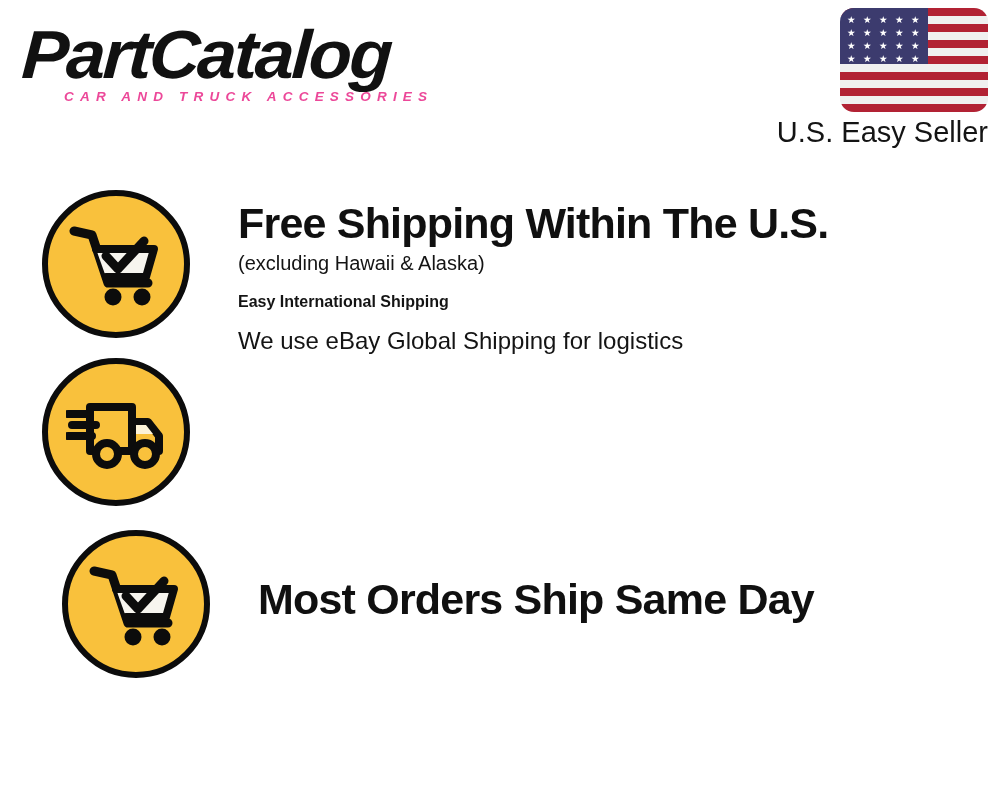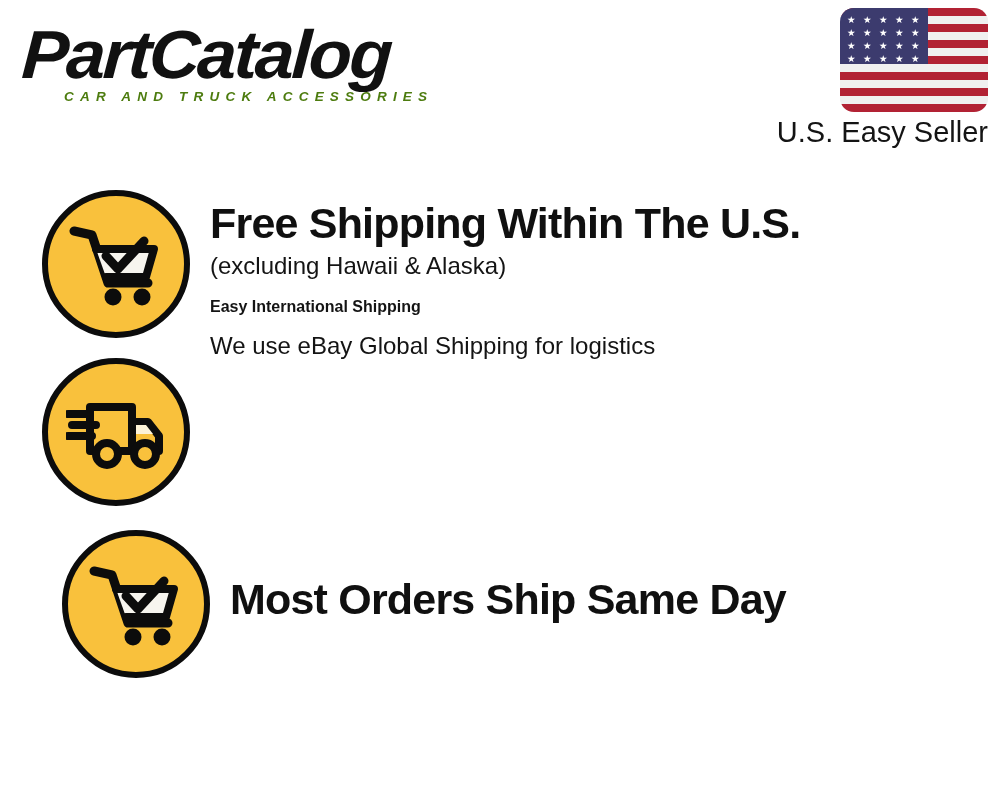--- a/index.html
+++ b/index.html
@@ -43,21 +43,21 @@
     transform: scaleX(1.04) skewX(-3deg);
     transform-origin: left center;
     white-space: nowrap;
   }
   .logo-tagline {
     font-family: "Liberation Sans", sans-serif;
     font-weight: 700;
     font-style: italic;
     font-size: 13.5px;
     letter-spacing: 6.2px;
-    color: #4d7c0f;
+    color: #ec4899;
     margin-top: 2px;
     margin-left: 42px;
     white-space: nowrap;
   }
 
   
   .flag-block {
     position: absolute;
     right: 12px;
     top: 8px;
@@ -114,20 +114,21 @@
     left: 0;
     top: 190px;
     width: 1000px;
   }
   .feature-row {
     position: absolute;
     left: 0;
     width: 1000px;
     display: flex;
     align-items: flex-start;
+    gap: 28px;
   }
   .feature-row.row-1 { top: 0px; }
   .feature-row.row-2 { top: 168px; }
   .feature-row.row-3 { top: 340px; padding-left: 20px; }
 
   .icon-circle {
     position: relative;
     width: 148px;
     height: 148px;
     flex: 0 0 148px;
@@ -154,21 +155,21 @@
     font-weight: 700;
     color: #101010;
     letter-spacing: -0.8px;
     line-height: 1.08;
     white-space: nowrap;
   }
   .headline.centered {
     padding-top: 36px;
   }
   .subline {
-    font-size: 24px;
+    font-size: 20px;
     font-weight: 400;
     color: #141414;
     line-height: 1.25;
     margin-top: 5px;
     white-space: nowrap;
   }
   .subline.bold {
     font-weight: 700;
     font-size: 16px;
     margin-top: 16px;

